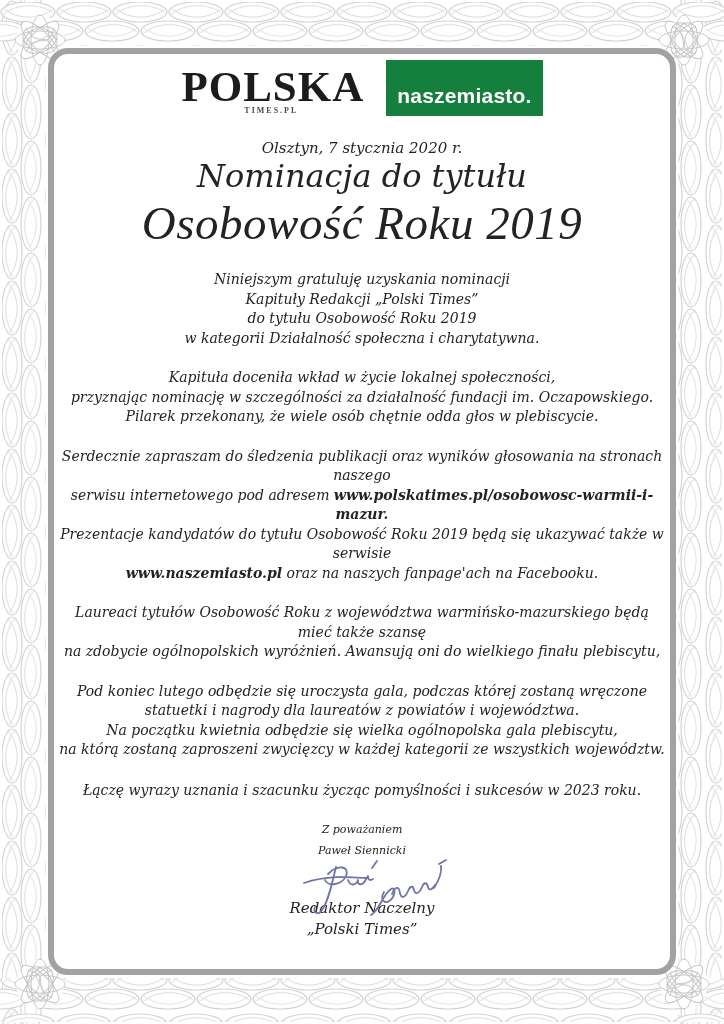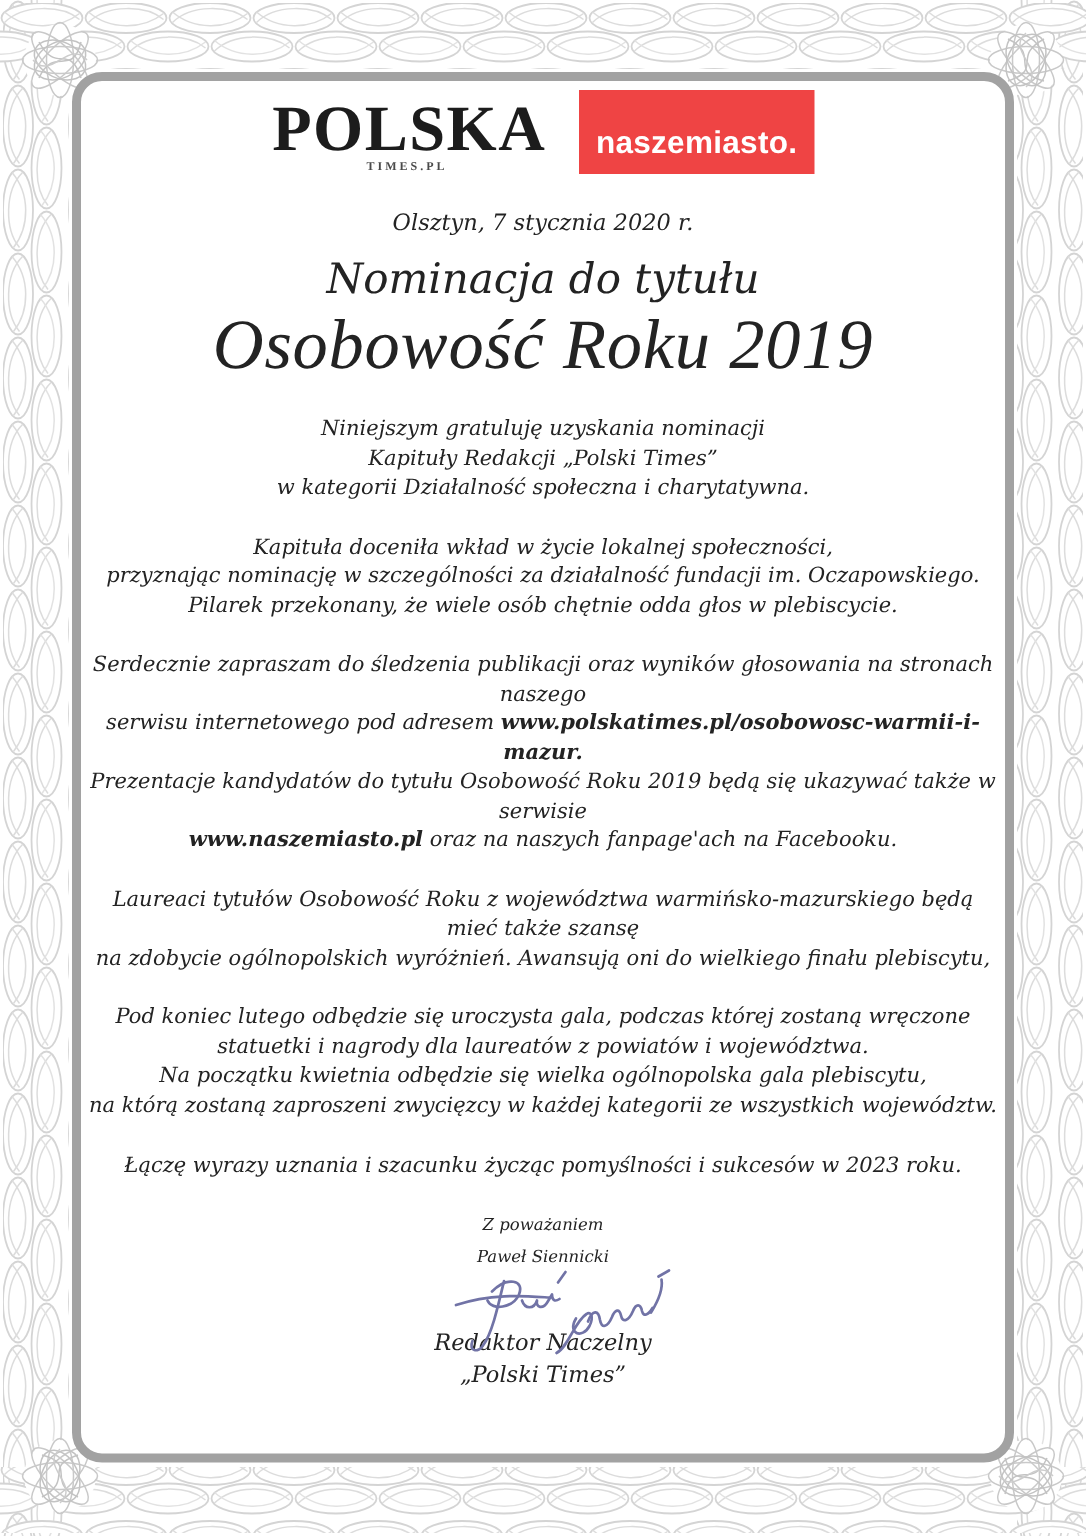--- a/index.html
+++ b/index.html
@@ -26,30 +26,30 @@
     font-size: 43px; font-weight: 700; letter-spacing: 1px;
     color: #1c1c1c; line-height: 36px;
   }
   .polska-sub {
     font-family: "Liberation Serif", serif;
     font-size: 8px; font-weight: 700; letter-spacing: 2px;
     color: #4a4a4a; margin-top: 1px; padding-right: 3px;
   }
   .nm-box {
     display: inline-block;
-    background: #ef4444;
+    background: #15803d;
     color: #ffffff;
     font-family: "Liberation Sans", sans-serif;
     font-weight: 700; font-size: 21px;
     padding: 24px 11px 8px 11px;
     letter-spacing: 0.2px;
     margin-top: -8px;
   }
   .date { margin-top: 23px; font-size: 15px; }
-  .subtitle { margin-top: 12px; font-size: 28px; }
+  .subtitle { margin-top: 0; font-size: 32px; }
   .big-title { margin: 0; margin-top: 1px; font-size: 47px; font-weight: 400; font-style: italic; letter-spacing: 0.5px; font-family: Liberation Serif, serif; }
   .addressee { margin-top: 27px; font-size: 16px; line-height: 21px; }
   .para { margin-top: 20px; font-size: 14px; line-height: 19.5px; }
   .para b { font-weight: 700; }
   .closing-line { margin-top: 22px; font-size: 14px; }
   .signoff { margin-top: 21px; font-size: 11px; line-height: 21px; }
   .signature-wrap { height: 52px; margin-top: -3px; margin-bottom: -12px; }
   .signature-wrap svg { display: inline-block; transform: translateX(10px); }
   .role-block { font-size: 15px; line-height: 21px; }
 </style>
@@ -121,20 +121,21 @@
 
     <div class="date">Olsztyn, 7 stycznia 2020 r.</div>
 
     <div class="subtitle">Nominacja do tytułu</div>
     <h1 class="big-title">Osobowość Roku 2019</h1>
 
 
     <div class="para">
       <div>Niniejszym gratuluję uzyskania nominacji</div>
       <div>Kapituły Redakcji „Polski Times”</div>
+      <div>do tytułu Osobowość Roku 2019</div>
       <div>w kategorii Działalność społeczna i charytatywna.</div>
     </div>
 
     <div class="para">
       <div>Kapituła doceniła wkład w życie lokalnej społeczności,</div>
       <div>przyznając nominację w szczególności za działalność fundacji im. Oczapowskiego.</div>
       <div>Pilarek przekonany, że wiele osób chętnie odda głos w plebiscycie.</div>
     </div>
 
     <div class="para">

